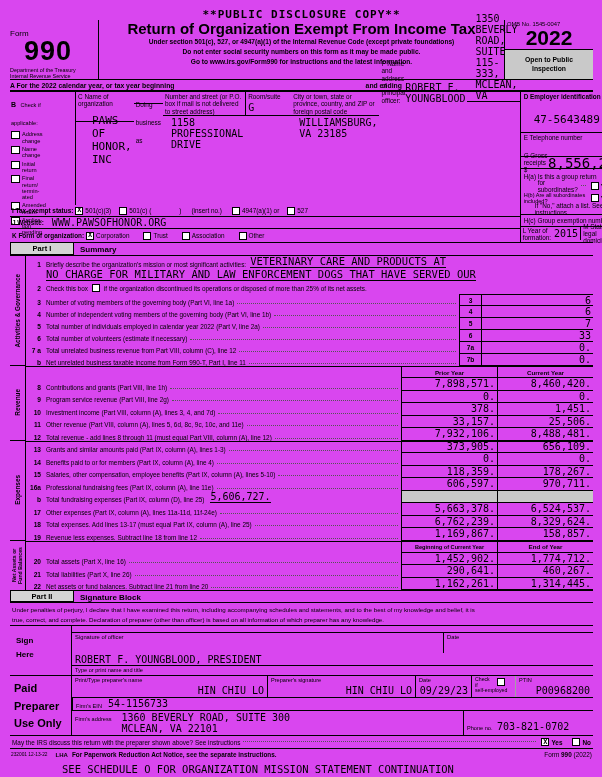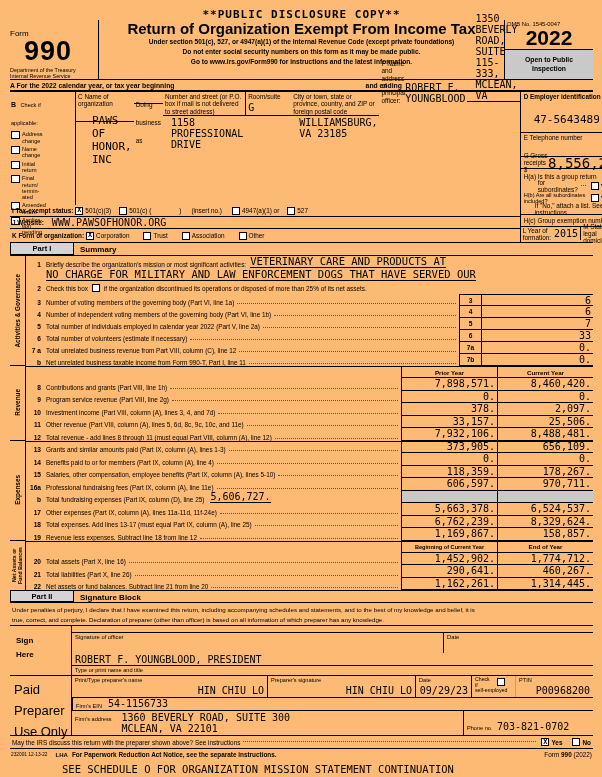--- a/index.html
+++ b/index.html
@@ -1,17 +1,17 @@
 <!DOCTYPE html>
 <html><head>
 <meta charset="utf-8">
 <style>
   * { box-sizing: border-box; margin:0; padding:0; }
   html,body { background:#9a9a9a; }
-  .page { width:602px; height:777px; background:#fdba74; color:#000; overflow:hidden;
+  .page { width:602px; height:777px; background:#d946ef; color:#000; overflow:hidden;
           font-family:"Liberation Sans", sans-serif; padding:8px 9px 0 10px; position:relative; }
   .mono { font-family:"DejaVu Sans Mono","Liberation Mono",monospace; }
   .b { font-weight:bold; }
   .tiny { font-size:5.6px; line-height:1.1; }
   .lbl { font-size:6.4px; line-height:1.15; }
   .pre { white-space:pre-line; }
   .lead { flex:1; margin:0 3px 2px 3px; border-bottom:1px dotted #555; height:1px; min-width:5px; }
   .cb { width:10px; height:9px; border:1px solid #000; display:inline-flex; align-items:center; justify-content:center;
         font:bold 8px "DejaVu Sans Mono",monospace; line-height:1; flex:none; background:#fff; margin:0 2px; }
   .cb.sm { width:8px; height:8px; font-size:7px; }
@@ -105,21 +105,21 @@
   .sigblk { display:flex; border-bottom:1px solid #000; height:50px; }
   .sig-left { width:62px; border-right:1px solid #000; font-size:8px; font-weight:bold; padding:8px 0 0 6px; line-height:1.8; }
   .sig-right { flex:1; display:flex; flex-direction:column; }
   .sig-r0 { height:7px; border-bottom:1px solid #000; }
   .sig-r1 { height:20px; display:flex; }
   .sig-r1 .scell { flex:1; padding:1px 3px; font-size:5.8px; }
   .sig-r1 .dcell { width:150px; border-left:1px solid #000; padding:1px 3px; font-size:5.8px; }
   .sig-r2 { height:13px; border-bottom:1px solid #000; padding:0 3px; display:flex; align-items:flex-end; }
   .sig-r3 { height:9px; font-size:5.6px; padding:1px 3px; }
   .prepblk { display:flex; border-bottom:1px solid #000; height:60px; }
-  .prep-left { width:62px; border-right:1px solid #000; font-size:13px; font-weight:normal; padding:4px 0 0 4px; line-height:1.6; }
+  .prep-left { width:62px; border-right:1px solid #000; font-size:11px; font-weight:bold; padding:4px 0 0 4px; line-height:1.6; }
   .prep-right { flex:1; display:flex; flex-direction:column; }
   .prep-r1 { height:23px; display:flex; border-bottom:1px solid #000; }
   .pcell { padding:1px 3px; display:flex; flex-direction:column; }
   .pcell .plab { font-size:5.6px; }
   .pcell .pval { font-size:10px; margin-top:auto; font-family:"DejaVu Sans Mono",monospace;text-align:right; }
   .pc-name { flex:1; }
   .pc-sig { width:148px; border-left:1px solid #000; }
   .pc-date { width:56px; border-left:1px solid #000; }
   .pc-check { width:44px; border-left:1px solid #000; font-size:5.2px; line-height:1.1; }
   .pc-ptin { width:78px; border-left:1px solid #a3a3a3; }
@@ -416,21 +416,21 @@
         <span class="ftext">Program service revenue (Part VIII, line 2g)</span>
           <span class="lead"></span>
         <span class="mcol">0.</span>
         <span class="mcol">0.</span>
       </div>
       <div class="mrow">
         <span class="num">10</span>
         <span class="ftext">Investment income (Part VIII, column (A), lines 3, 4, and 7d)</span>
           <span class="lead"></span>
         <span class="mcol">378.</span>
-        <span class="mcol">2,097.</span>
+        <span class="mcol">1,451.</span>
       </div>
       <div class="mrow">
         <span class="num">11</span>
         <span class="ftext">Other revenue (Part VIII, column (A), lines 5, 6d, 8c, 9c, 10c, and 11e)</span>
           <span class="lead"></span>
         <span class="mcol">33,157.</span>
         <span class="mcol">25,506.</span>
       </div>
       <div class="mrow">
         <span class="num">12</span>

